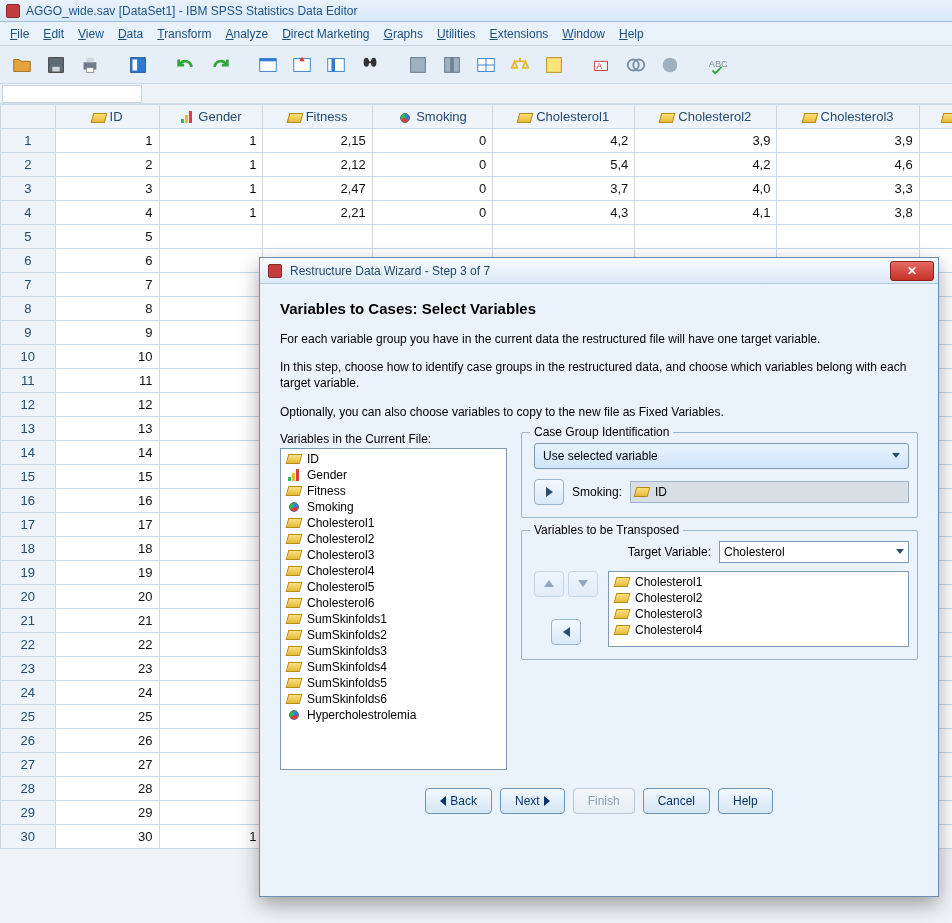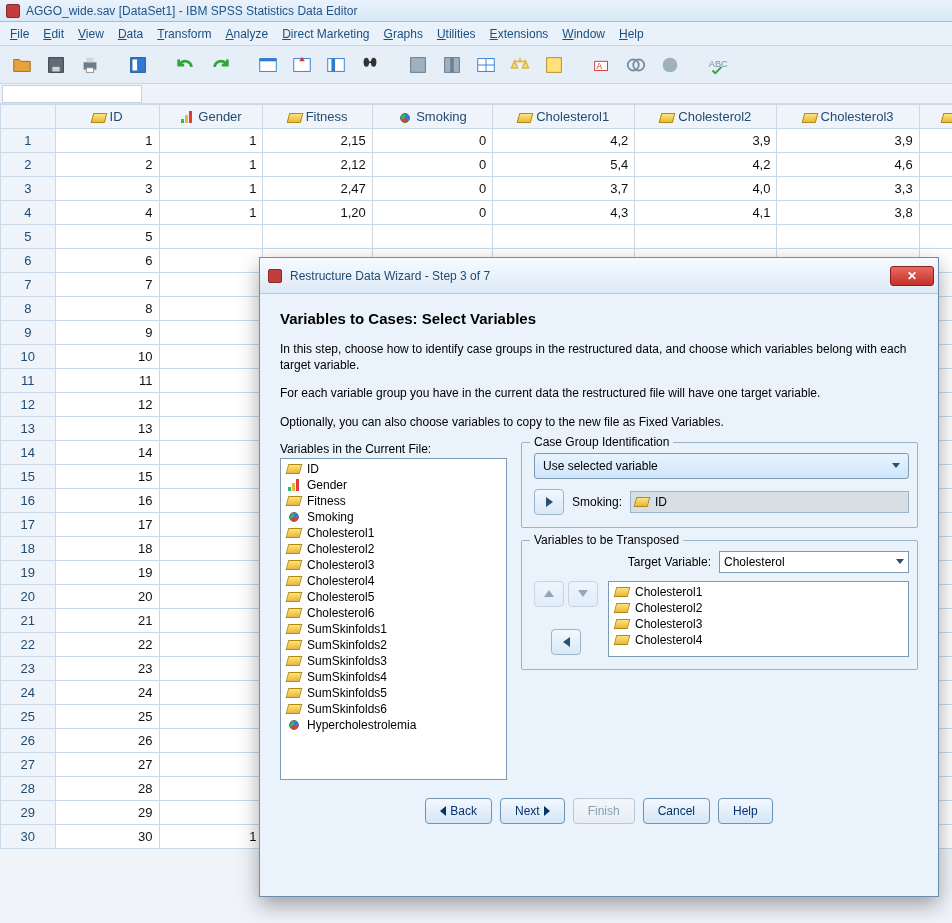--- a/index.html
+++ b/index.html
@@ -93,21 +93,21 @@
   
   .dialog {
     position: absolute;
     left: 259px; top: 257px;
     width: 680px; height: 640px;
     background: #eaf2fb;
     border: 1px solid #6a8db0;
     box-shadow: 0 8px 20px rgba(0,0,0,.35);
   }
   .dlg-titlebar {
-    height: 36px;
+    height: 26px;
     background: linear-gradient(#f7fbff, #dce9f6);
     display: flex; align-items: center; gap: 8px;
     padding: 0 4px 0 8px;
     border-bottom: 1px solid #b6c9db;
   }
   .dlg-titlebar .app-icon { width:14px;height:14px;background:#c23e3e;border:1px solid #8a2a2a;border-radius:2px; }
   .dlg-titlebar .dlg-title { color:#234b71; flex:1; }
   .dlg-close {
     width: 44px; height: 20px;
     background: linear-gradient(#e76a63,#c43127);
@@ -418,21 +418,21 @@
           <td>0</td>
           <td>3,7</td>
           <td>4,0</td>
           <td>3,3</td>
           <td></td>
         </tr>
         <tr>
           <th class="rowhdr">4</th>
           <td>4</td>
           <td>1</td>
-          <td>1,20</td>
+          <td>2,21</td>
           <td>0</td>
           <td>4,3</td>
           <td>4,1</td>
           <td>3,8</td>
           <td></td>
         </tr>
         <tr>
           <th class="rowhdr">5</th>
           <td>5</td>
           <td></td>
@@ -723,22 +723,22 @@
 </div>
 
 <div class="dialog">
   <div class="dlg-titlebar">
     <div class="app-icon"></div>
     <div class="dlg-title">Restructure Data Wizard - Step 3 of 7</div>
     <div class="dlg-close">✕</div>
   </div>
   <div class="dlg-body">
     <div class="dlg-h1">Variables to Cases: Select Variables</div>
+    <div class="dlg-p">For each variable group you have in the current data the restructured file will have one target variable.</div>
     <div class="dlg-p">In this step, choose how to identify case groups in the restructured data, and choose which variables belong with each target variable.</div>
-    <div class="dlg-p">For each variable group you have in the current data the restructured file will have one target variable.</div>
     <div class="dlg-p">Optionally, you can also choose variables to copy to the new file as Fixed Variables.</div>
 
     <div class="dlg-grid">
       <div class="dlg-left">
         <div class="dlg-left-label">Variables in the Current File:</div>
         <div class="varlist" id="varlist">
             <div class="varlist-item">
               <span class="vicon">
                 <span class="ruler"></span>
               </span>

